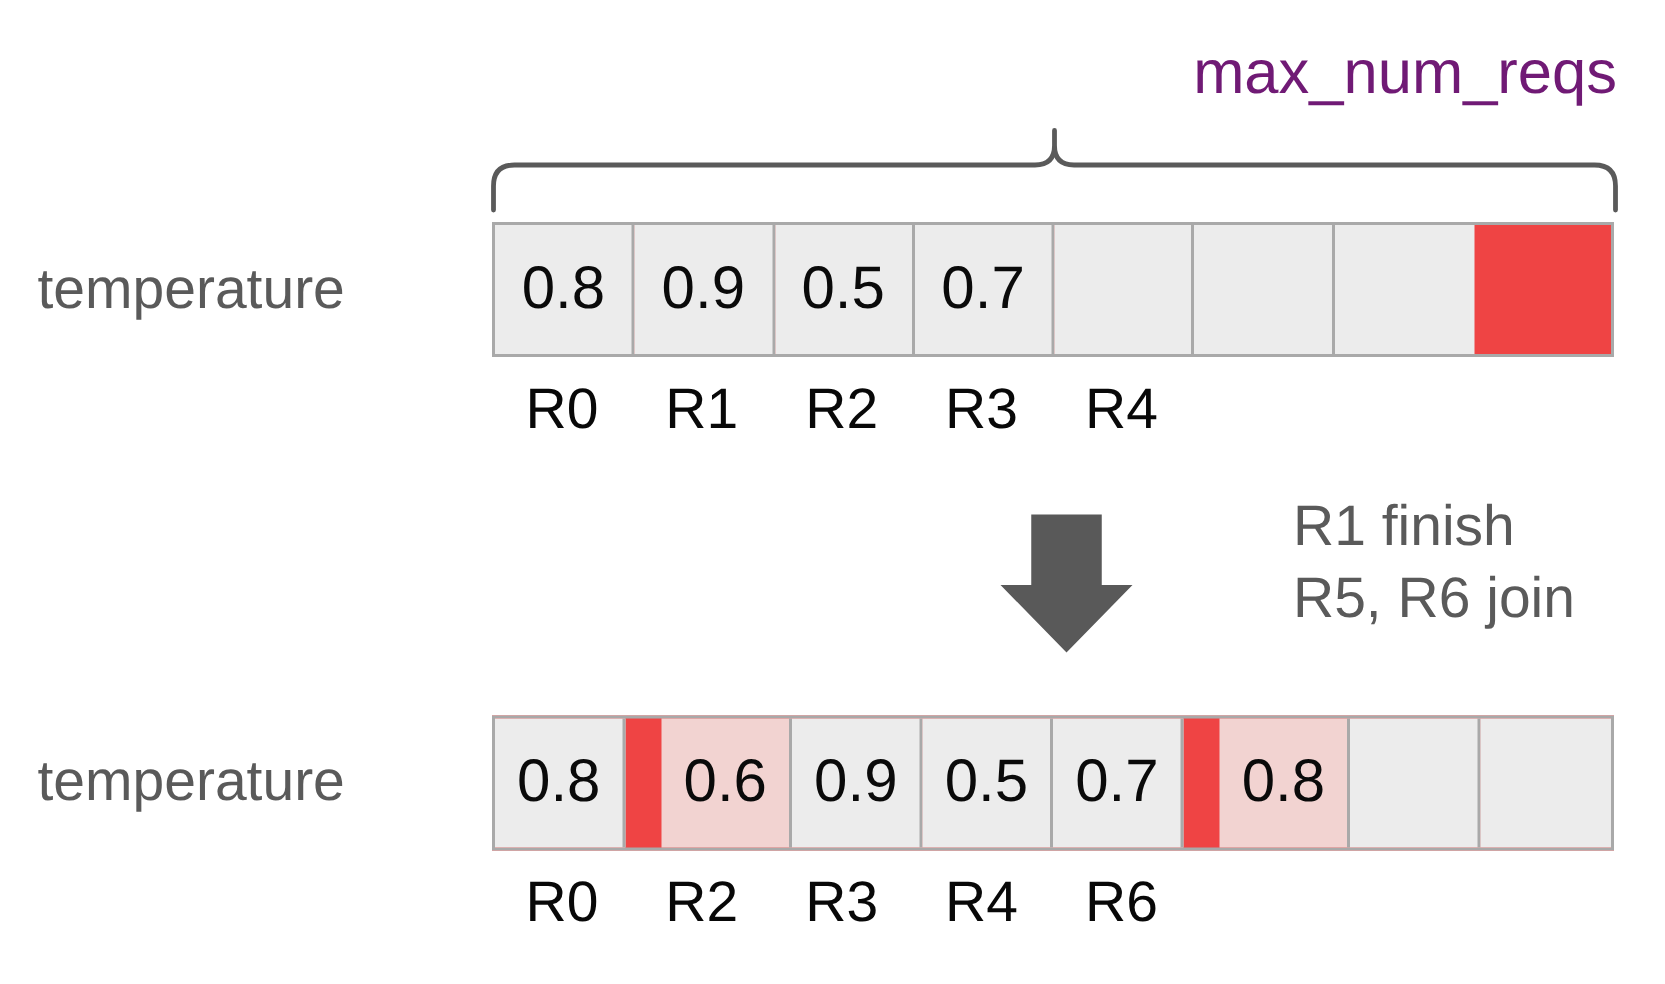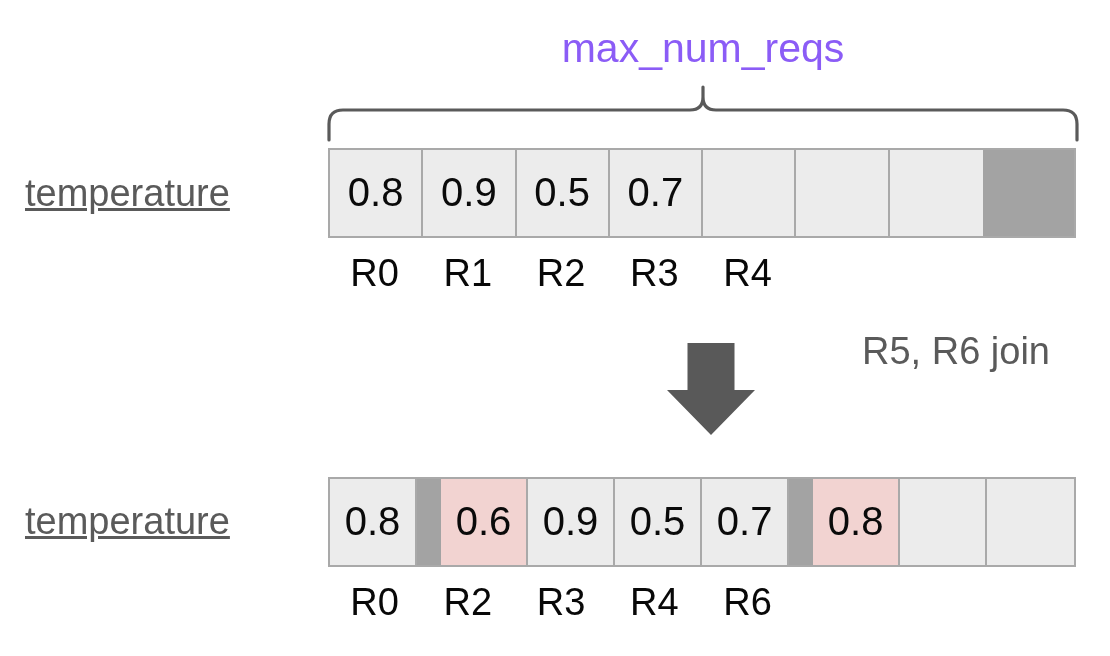--- a/index.html
+++ b/index.html
@@ -22,24 +22,24 @@
     width: 1110px;
     height: 656px;
   }
 
   
   .title {
     position: absolute;
     left: 328px;
     top: 24px;
     width: 750px;
-    text-align: center;
+    text-align: right;
     font-size: 41px;
     line-height: 48px;
-    color: #8b5cf6;
+    color: #701a75;
     letter-spacing: 0px;
     white-space: nowrap;
   }
 
   
   .brace {
     position: absolute;
     left: 326px;
     top: 84px;
     width: 754px;
@@ -47,33 +47,32 @@
   }
 
   
   .rowlabel {
     position: absolute;
     font-size: 38px;
     line-height: 44px;
     color: #5a5a5a;
     white-space: nowrap;
     text-align: left;
-    text-decoration: underline;
   }
   .rowlabel.r1 { left: 25px; top: 171px; }
   .rowlabel.r2 { left: 25px; top: 499px; }
 
   
   .grid {
     position: absolute;
     left: 328px;
     display: flex;
     border: 2px solid #a9a9a9;
     box-sizing: border-box;
-    background: #a3a3a3;
+    background: #ef4444;
   }
   .grid.row1 { top: 148px; width: 748px; height: 90px; }
   .grid.row2 { top: 477px; width: 748px; height: 90px; }
 
   .cell {
     width: 93.25px;
     height: 100%;
     box-sizing: border-box;
     border-right: 2px solid #a9a9a9;
     background: #ececec;
@@ -165,20 +164,21 @@
     <div class="idcell blank"></div>
   </div>
 
   <div class="arrow">
     <svg width="102" height="104" viewBox="0 0 102 104" xmlns="http://www.w3.org/2000/svg">
       <path d="M27.5 5 L74.5 5 L74.5 52 L95 52 L51 97 L7 52 L27.5 52 Z" fill="#595959"></path>
     </svg>
   </div>
 
   <div class="note">
+    <span class="line">R1 finish</span>
     <span class="line">R5, R6 join</span>
   </div>
 
   <div class="rowlabel r2">temperature</div>
 
   <div class="grid row2">
     <div class="cell">0.8</div>
     <div class="cell highlight">0.6</div>
     <div class="cell">0.9</div>
     <div class="cell">0.5</div>

